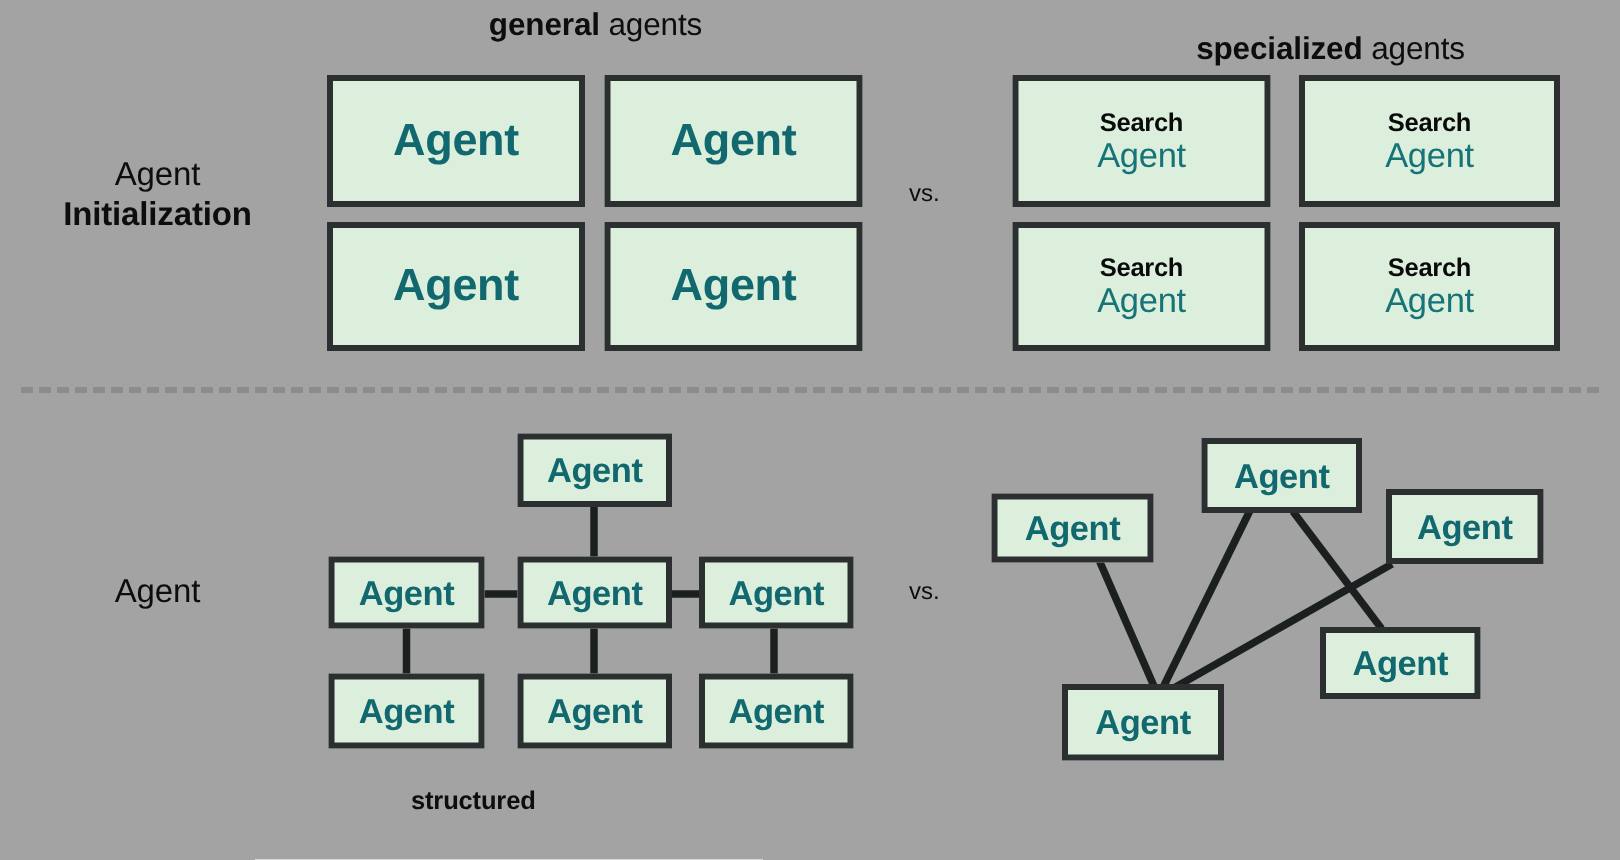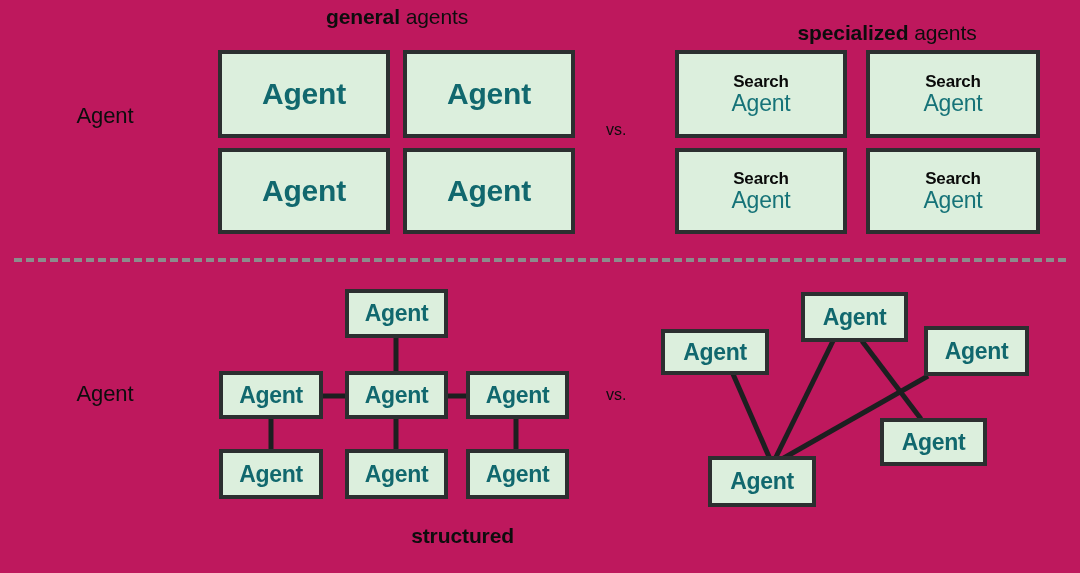--- a/index.html
+++ b/index.html
@@ -9,21 +9,21 @@
     background: #ffffff;
   }
   body {
     font-family: "Liberation Sans", sans-serif;
     -webkit-font-smoothing: antialiased;
   }
   #canvas {
     position: relative;
     width: 1080px;
     height: 573px;
-    background: #be185d;
+    background: #a3a3a3;
     overflow: hidden;
   }
 
   
   .col-heading {
     position: absolute;
     font-size: 21px;
     color: #0d0d0d;
     white-space: nowrap;
     text-align: center;
@@ -116,43 +116,44 @@
     top: 0;
     width: 1080px;
     height: 573px;
     pointer-events: none;
   }
   .edges line { stroke: #1c1f20; stroke-width: 5; }
 
   
   .caption {
     position: absolute;
-    font-size: 21px;
-    font-weight: 700;
-    color: #0d0d0d;
-    text-align: right;
+    font-size: 17px;
+    font-weight: 700;
+    color: #0d0d0d;
+    text-align: left;
     white-space: nowrap;
     letter-spacing: -0.1px;
   }
 </style>
 </head>
 <body>
 
 <div id="canvas">
 
   <div class="col-heading" style="left:218px; top:5px; width:358px;">
     <span class="em">general</span><span class="reg"> agents</span>
   </div>
 
   <div class="col-heading" style="left:704px; top:5px; width:366px;margin-top:16px;">
     <span class="em">specialized</span><span class="reg"> agents</span>
   </div>
 
   <div class="row-label" style="left:5px; top:103px;">
     <span class="line-top">Agent</span>
+    <span class="line-bottom">Initialization</span>
   </div>
 
   <div class="agent-box big" style="left:218px; top:50px; width:172px; height:88px;">
     <span class="agent-word">Agent</span>
   </div>
   <div class="agent-box big" style="left:403px; top:50px; width:172px; height:88px;">
     <span class="agent-word">Agent</span>
   </div>
   <div class="agent-box big" style="left:218px; top:148px; width:172px; height:86px;">
     <span class="agent-word">Agent</span>

